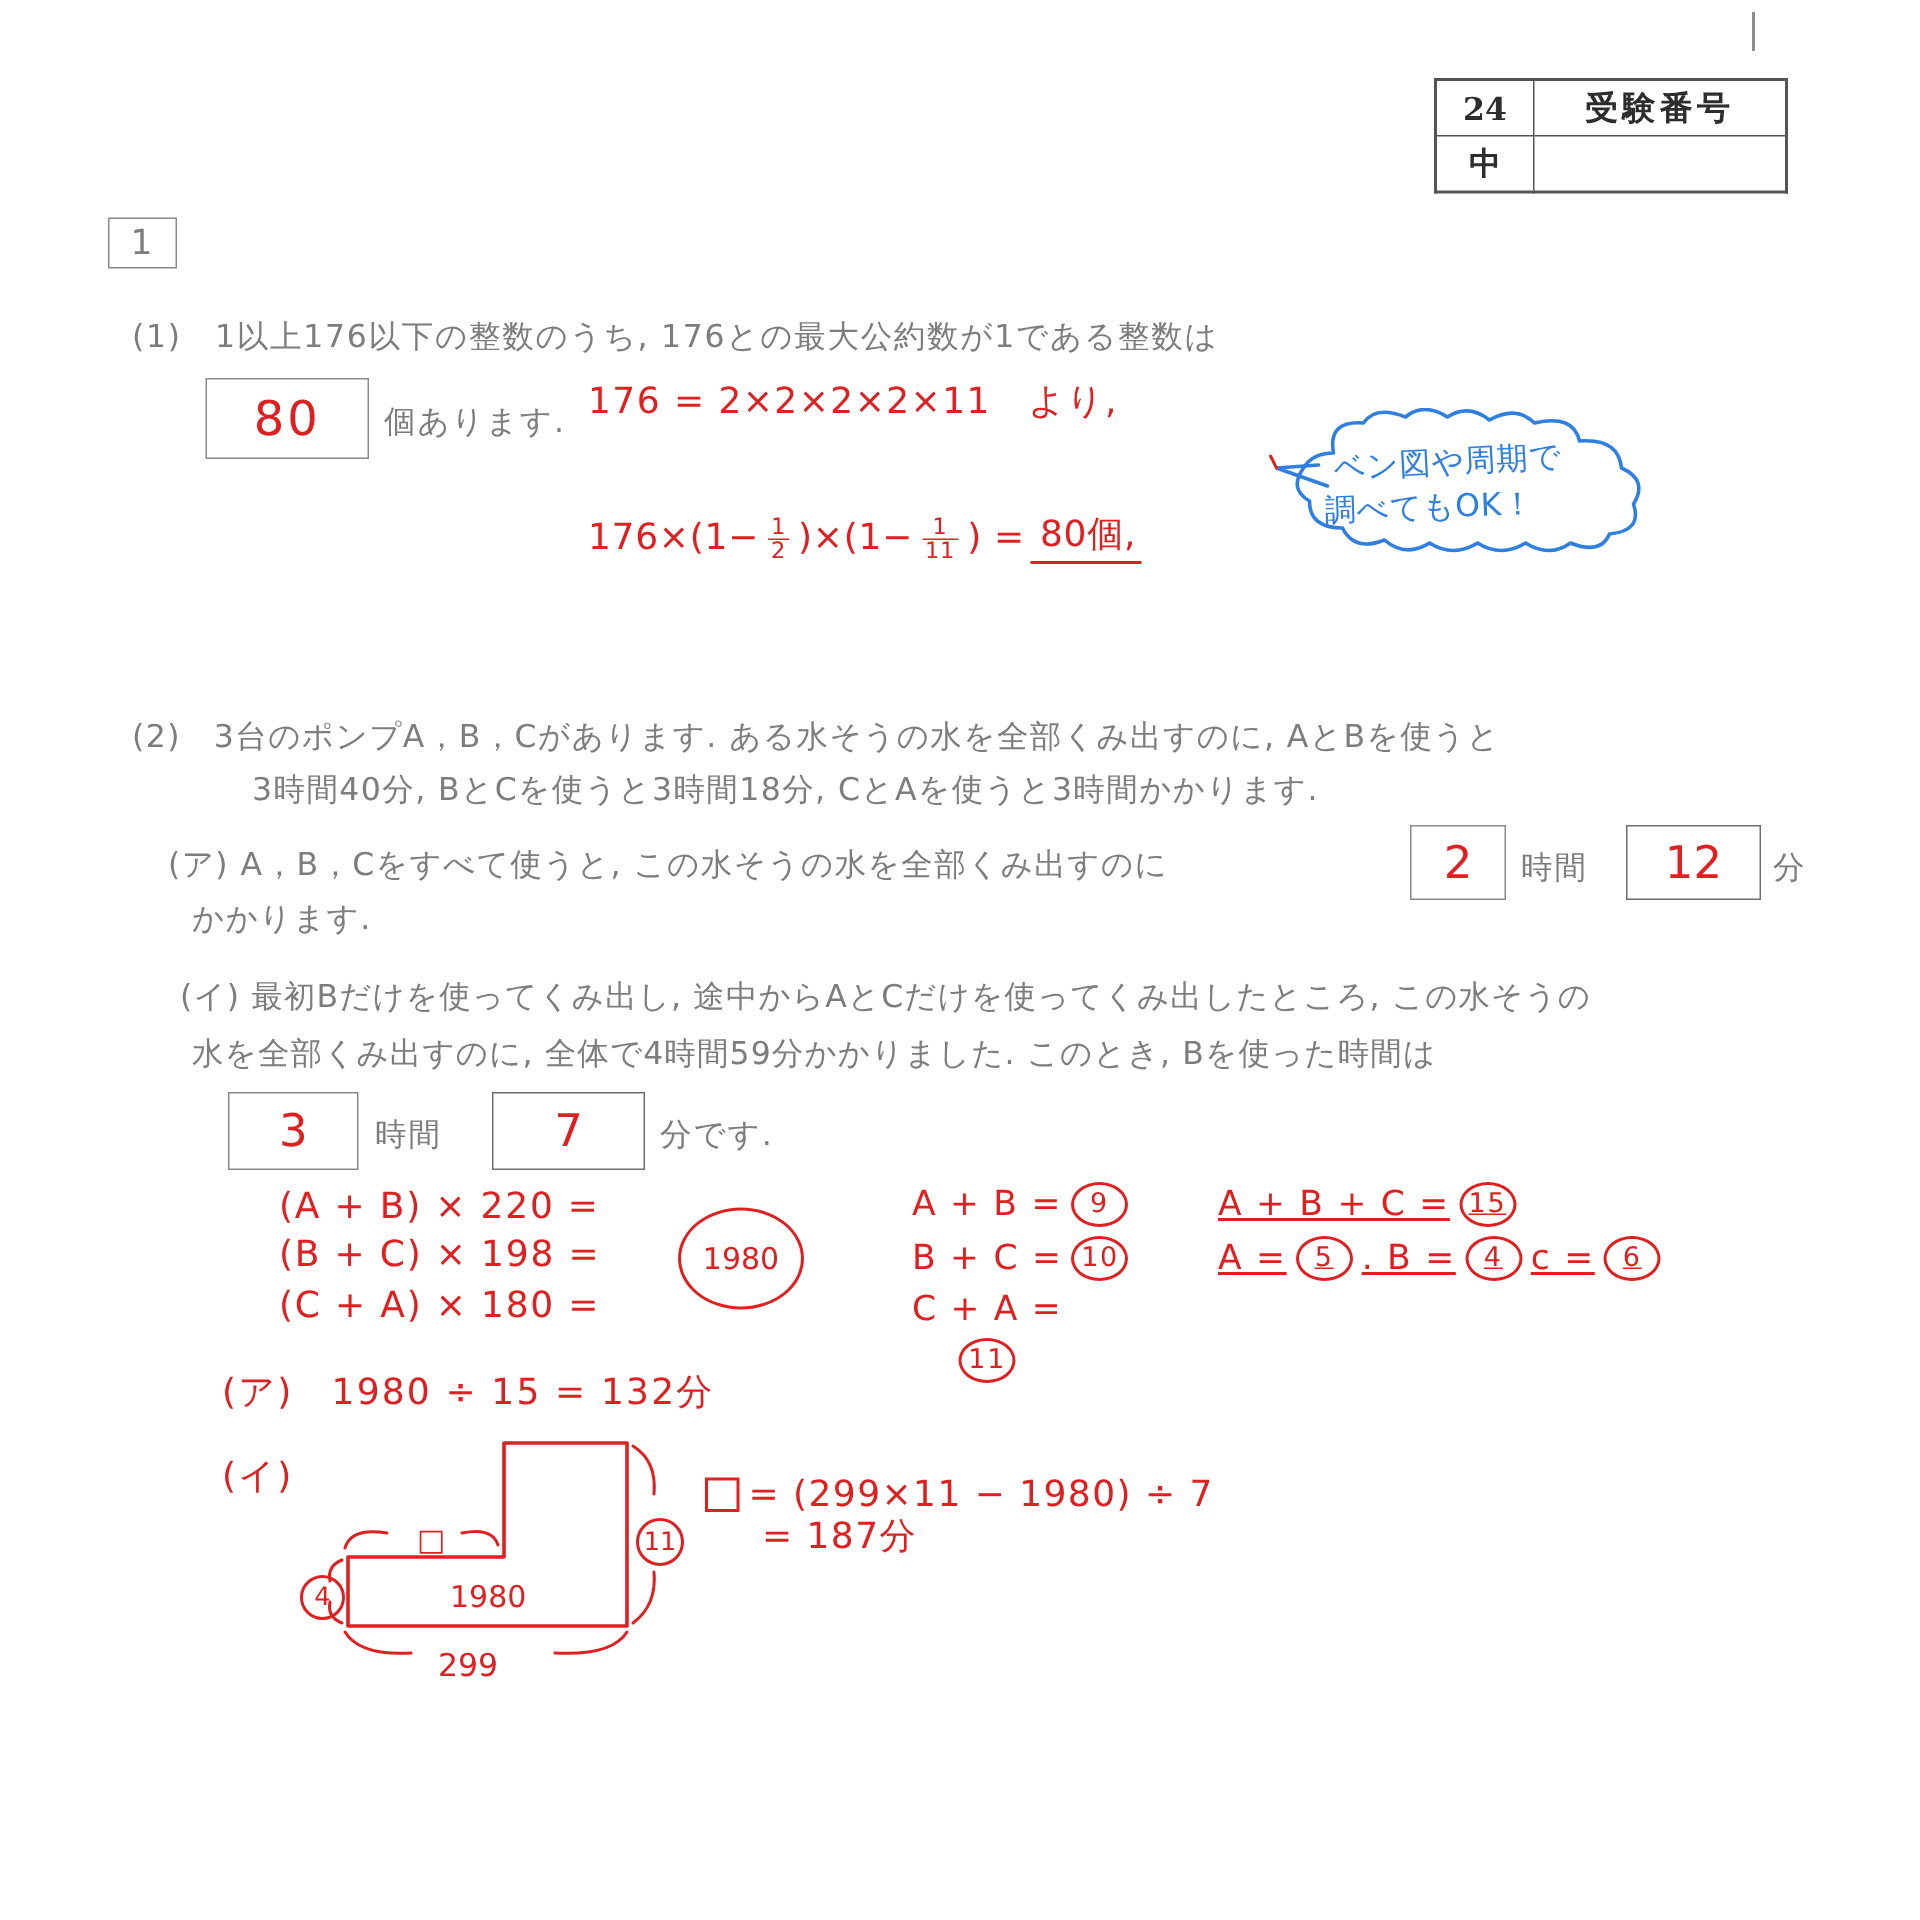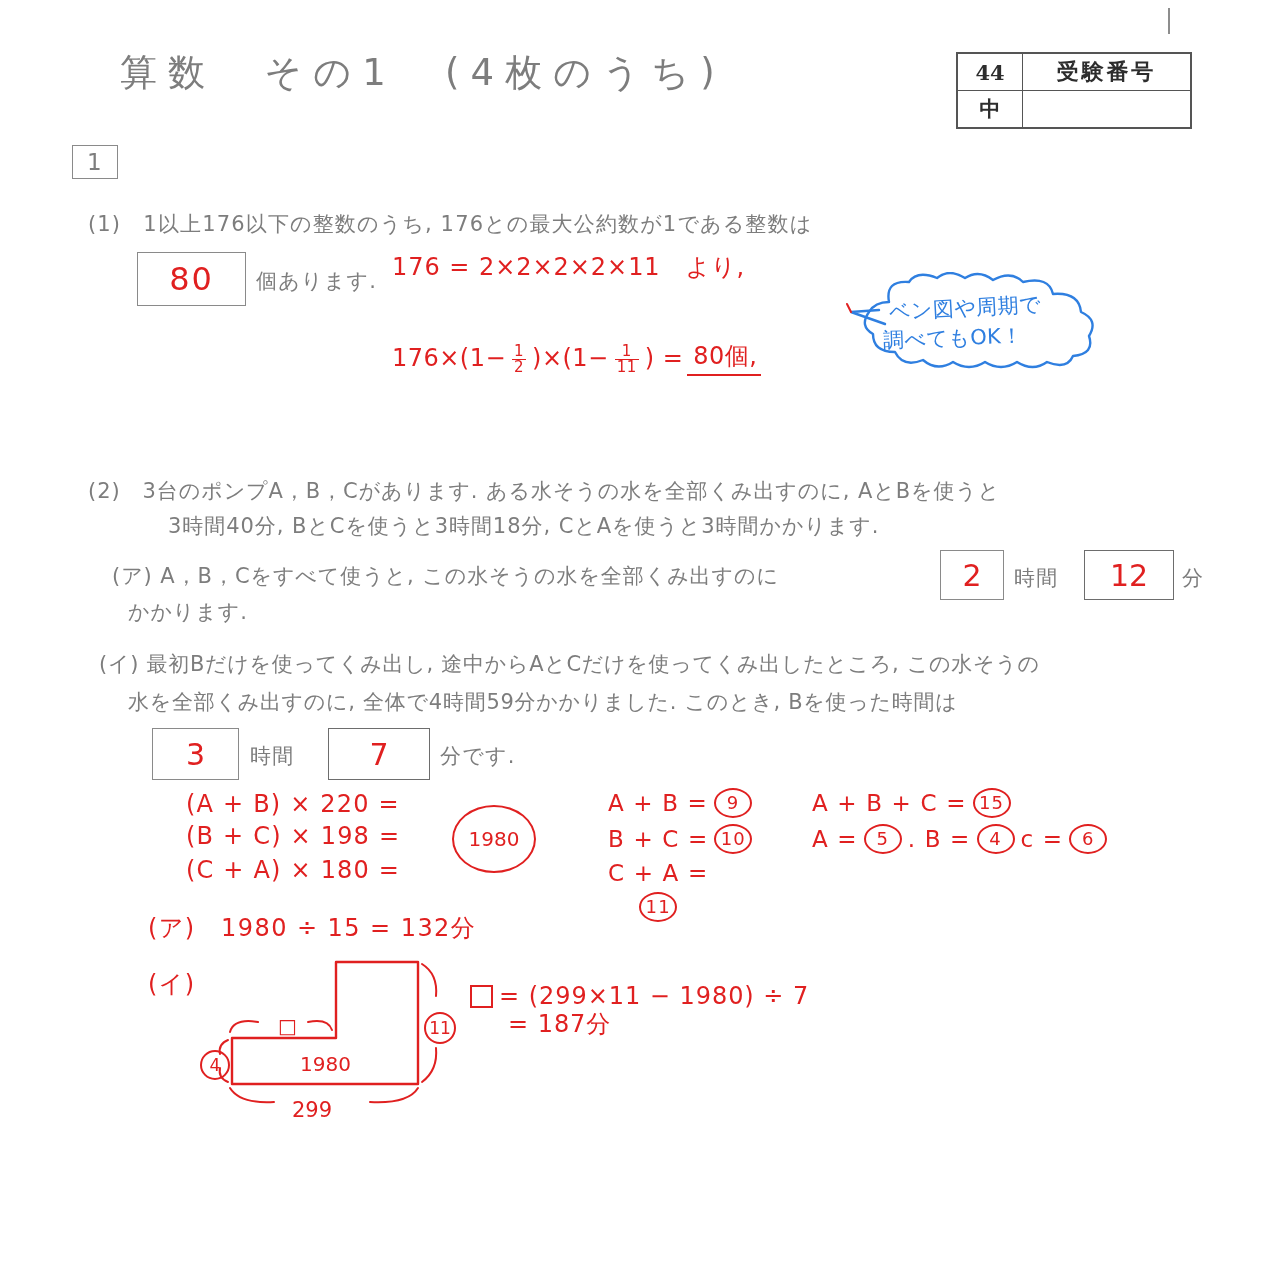--- a/index.html
+++ b/index.html
@@ -159,21 +159,21 @@
     position:absolute;left:1084px;top:550px;width:88px;height:48px;
     border:1.6px solid #6d6d6d;display:flex;align-items:center;justify-content:center;
   }
   #q2a-box-minutes span{font-size:30px;color:#e02020;}
   #q2a-minutes-label{
     position:absolute;left:1182px;top:564px;font-size:21px;color:#7d7d7d;
   }
 
   
   #q2b-line1{
-    position:absolute;left:99px;top:650px;
+    position:absolute;left:120px;top:650px;
     font-size:21px;letter-spacing:.035em;white-space:nowrap;color:#7d7d7d;
   }
   #q2b-line2{
     position:absolute;left:128px;top:688px;
     font-size:21px;letter-spacing:.035em;white-space:nowrap;color:#7d7d7d;
   }
   #q2b-box-hours{
     position:absolute;left:152px;top:728px;width:85px;height:50px;
     border:1.6px solid #8a8a8a;display:flex;align-items:center;justify-content:center;
   }
@@ -208,21 +208,21 @@
   .eq-mid{
     position:absolute;font-size:23px;color:#e02020;letter-spacing:.05em;
     white-space:nowrap;display:flex;align-items:center;gap:6px;
   }
   #eqM1{left:608px;top:788px;}
   #eqM2{left:608px;top:824px;}
   #eqM3{left:608px;top:860px;flex-direction:column;}
 
   .eq-right{
     position:absolute;font-size:23px;color:#e02020;letter-spacing:.05em;
-    white-space:nowrap;display:flex;align-items:center;gap:6px;
+    white-space:nowrap;display:flex;align-items:center;gap:6px;text-decoration:underline;
   }
   #eqR1{left:812px;top:788px;}
   #eqR2{left:812px;top:824px;}
 
   .circ{
     display:inline-flex;align-items:center;justify-content:center;
     min-width:26px;height:26px;padding:0 4px;
     border:2px solid #e02020;border-radius:50%;
     font-size:18px;line-height:1;color:#e02020;
   }
@@ -277,27 +277,26 @@
     border:2.2px solid #e02020;
   }
 </style>
 </head>
 <body>
 
 <div class="sheet">
 
   <div id="top-tick"></div>
 
-  <div id="page-title" class="pencil">算数　その1　(4枚のうち)</div>
 
 
   <table id="exam-number-table">
     <tbody>
         <tr>
-      <td class="cell-grade" rowspan="1">44</td>
+      <td class="cell-grade" rowspan="1">24</td>
       <td class="cell-label">受験番号</td>
     </tr>
     <tr>
       <td class="cell-grade">中</td>
       <td class="cell-blank"></td>
     </tr>
   </tbody>
     </table>
 
   <div id="problem-number-box" class="pencil">1</div>

